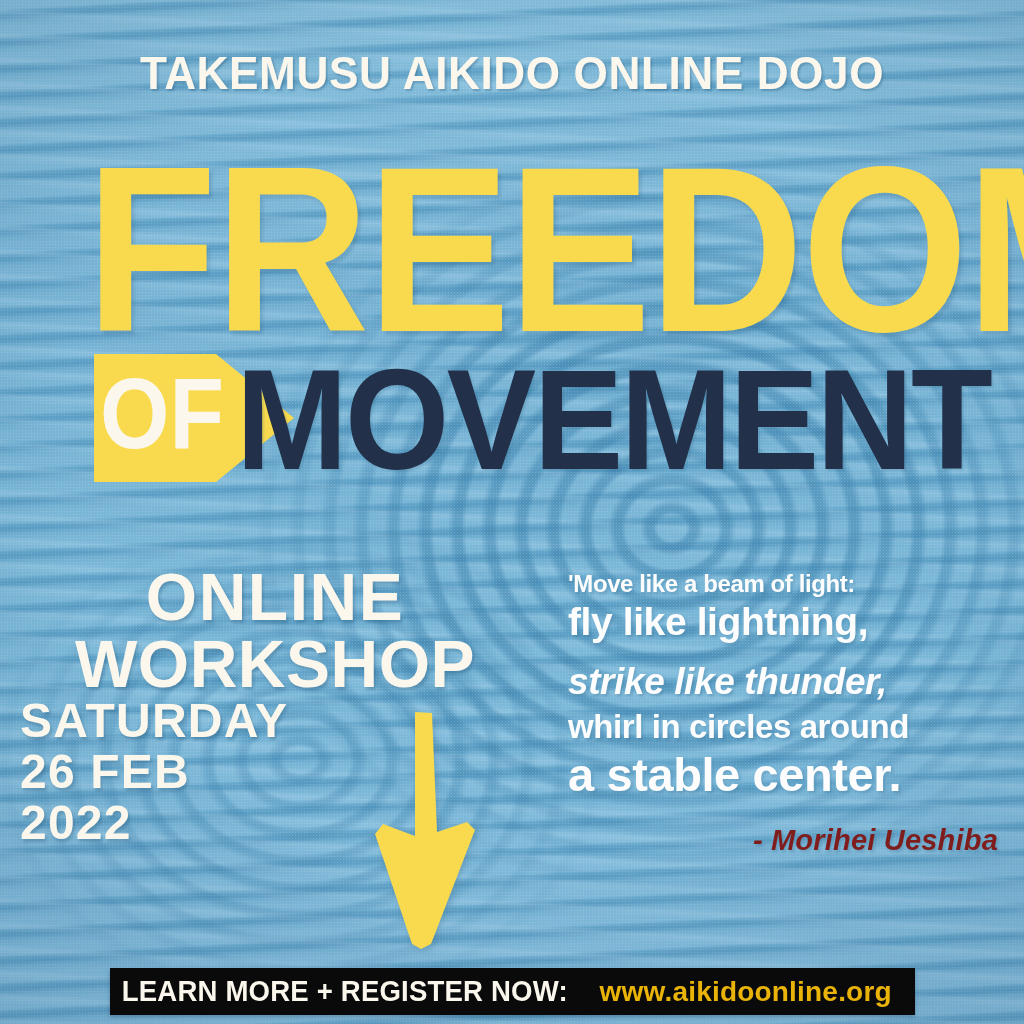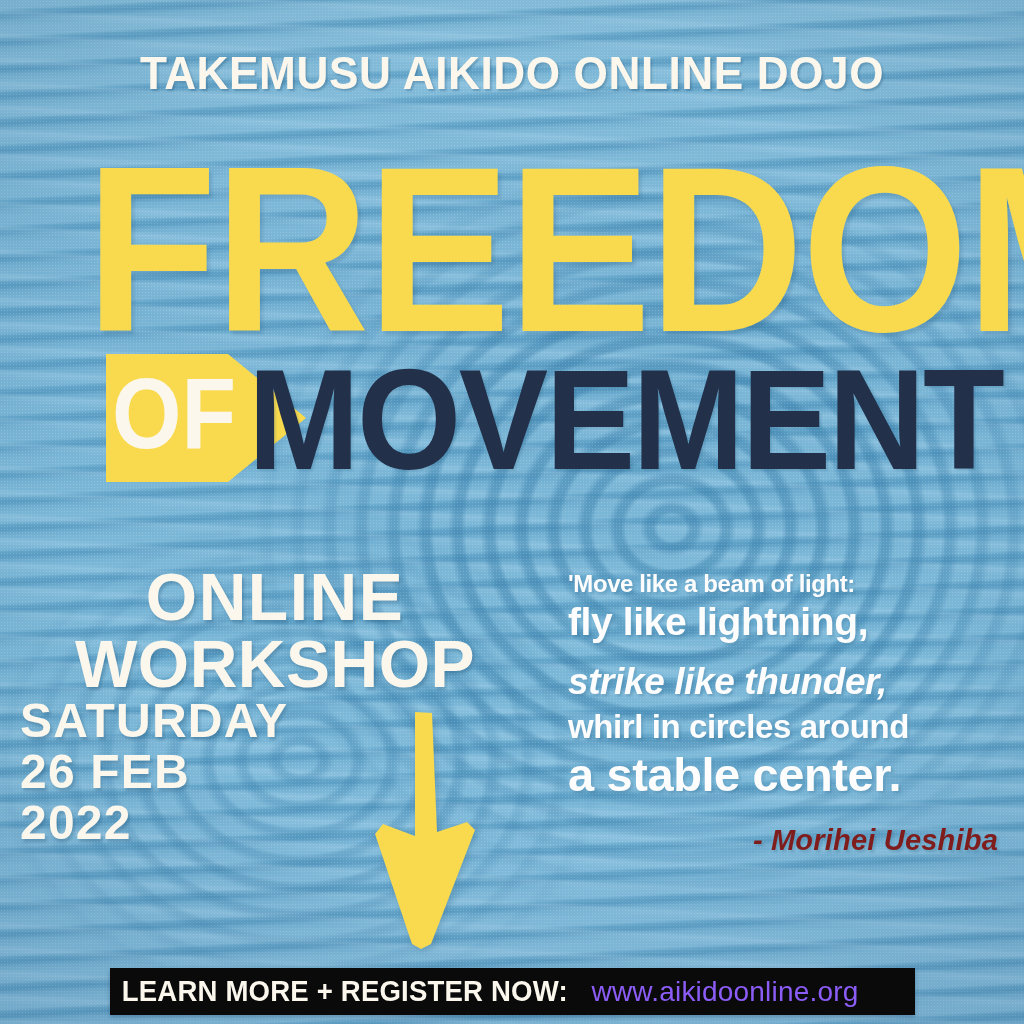--- a/index.html
+++ b/index.html
@@ -142,21 +142,21 @@
     transform: scaleX(1.02) scaleY(1.12);
     transform-origin: left top;
     white-space: nowrap;
     text-shadow: 3px 3px 3px rgba(30,80,115,0.18);
   }
 
   
   #headline-row2 {
     position: absolute;
     top: 352px;
-    left: 98px;
+    left: 86px;
     width: 830px;
     height: 140px;
   }
   #arrow-chevron {
     position: absolute;
     left: 8px;
     top: 2px;
     width: 200px;
     height: 128px;
     background: #f9da4f;
@@ -279,25 +279,25 @@
   }
   #cta-bold {
     color: #fbf7ec;
     font-size: 29px;
     font-weight: 700;
     letter-spacing: 0.2px;
     transform: scaleX(0.95);
     white-space: nowrap;
   }
   #cta-url {
-    color: #8b5cf6;
+    color: #eab308;
     font-size: 28px;
-    font-weight: 400;
+    font-weight: 700;
     letter-spacing: 0.2px;
-    margin-left: 12px;
+    margin-left: 20px;
     white-space: nowrap;
   }
 </style>
 </head>
 <body>
 
 <div id="poster">
 
   <div class="bg-base layer"></div>
   <div class="bg-rake layer"></div>

